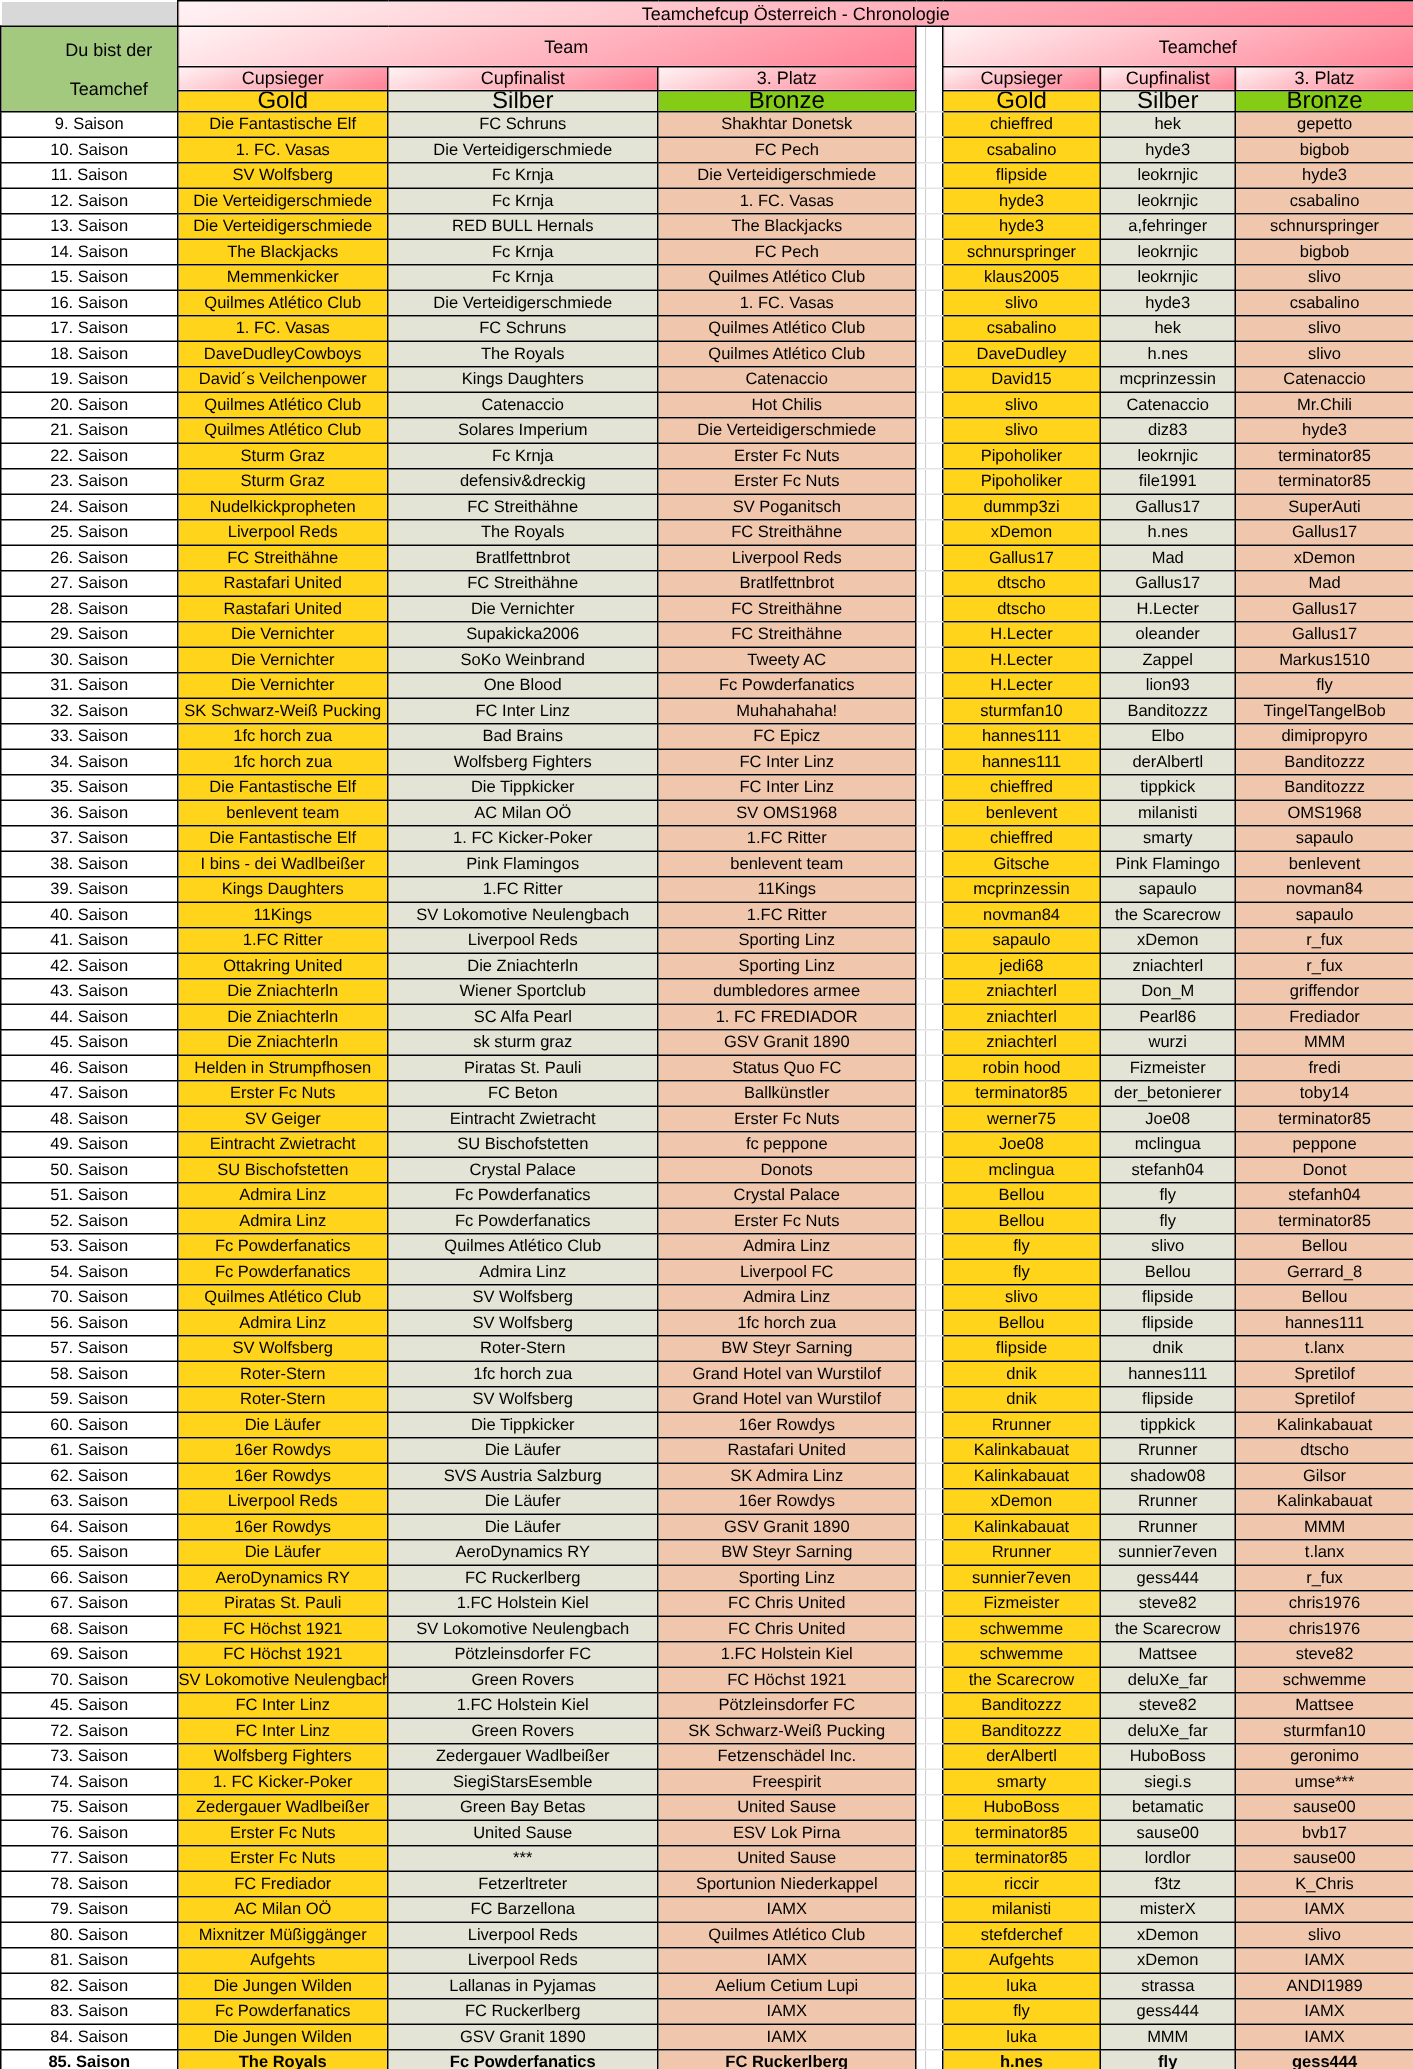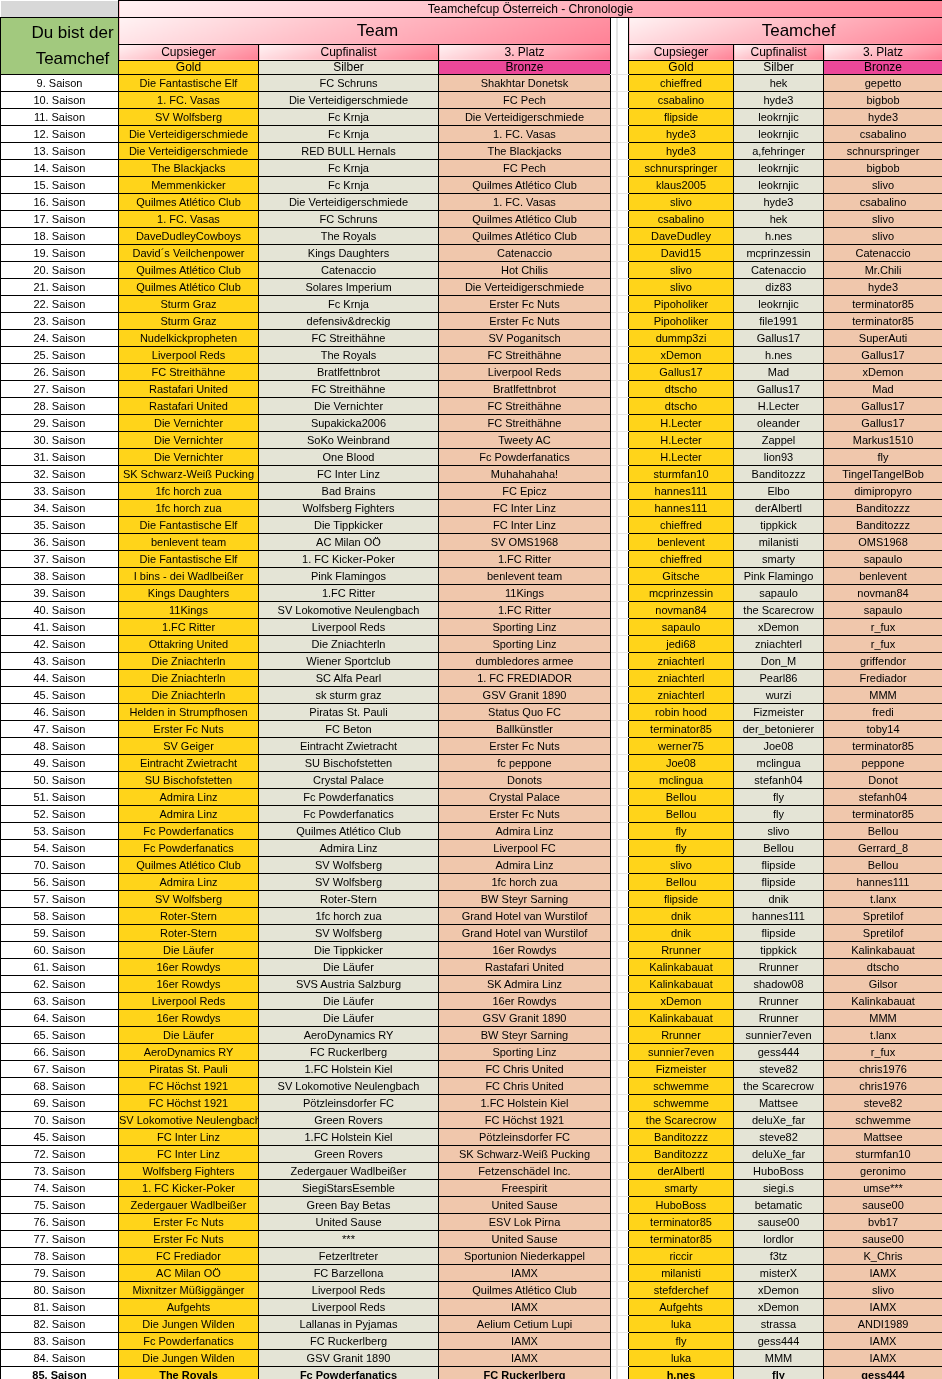--- a/index.html
+++ b/index.html
@@ -4,28 +4,28 @@
 <style>
   html,body{margin:0;padding:0;background:#fff;}
   body{width:942px;font-family:"Liberation Sans",sans-serif;color:#000;}
   table{border-collapse:collapse;table-layout:fixed;width:942px;}
   td{padding:0;margin:0;text-align:center;vertical-align:middle;font-size:11px;
      height:16px;line-height:16px;white-space:nowrap;overflow:hidden;}
   
   tr.title-row td.corner{background:#d8d8d8;border:none;}
   td.title-cell{height:12px;line-height:12px;font-size:12px;border:1px solid #000;text-align:center;}
   .pink{background:linear-gradient(160deg,#fff3f4 0%,#ffc3cb 40%,#ff8296 100%);}
-  tr.sect-row td{height:26px;line-height:26px;font-size:17px;padding-left:26px;}
+  tr.sect-row td{height:26px;line-height:26px;font-size:12px;padding-left:26px;}
   td.green{background:#a2c97e;border:1px solid #000;font-size:12px;line-height:15px;}
   tr.place-row td{height:15px;line-height:15px;font-size:12px;}
-  tr.medal-row td{height:13px;line-height:13px;font-size:12px;}
+  tr.medal-row td{height:13px;line-height:13px;font-size:16px;}
   .bordered{border:1px solid #000;}
   .goldbg{background:#ffd41a;}
   .silverbg{background:#e4e4d6;}
-  .bronzebg{background:#ec4899;}
+  .bronzebg{background:#84cc16;}
   
   .gap{border:none;border-bottom:1px solid #e4e4e4;
        background:linear-gradient(to right,#fff 0,#fff 5px,#c9c9c9 5px,#c9c9c9 6px,#fff 6px);}
   .gaphdr{border:none;border-bottom:1px solid #e4e4e4;
        background:linear-gradient(to right,#fff 0,#fff 5px,#c9c9c9 5px,#c9c9c9 6px,#fff 6px);}
   
   td.saison{background:#ffffff;border:1px solid #000;}
   td.tg{background:#ffd41a;border:1px solid #000;}
   td.ts{background:#e4e4d6;border:1px solid #000;}
   td.tb{background:#f0c7ac;border:1px solid #000;}

